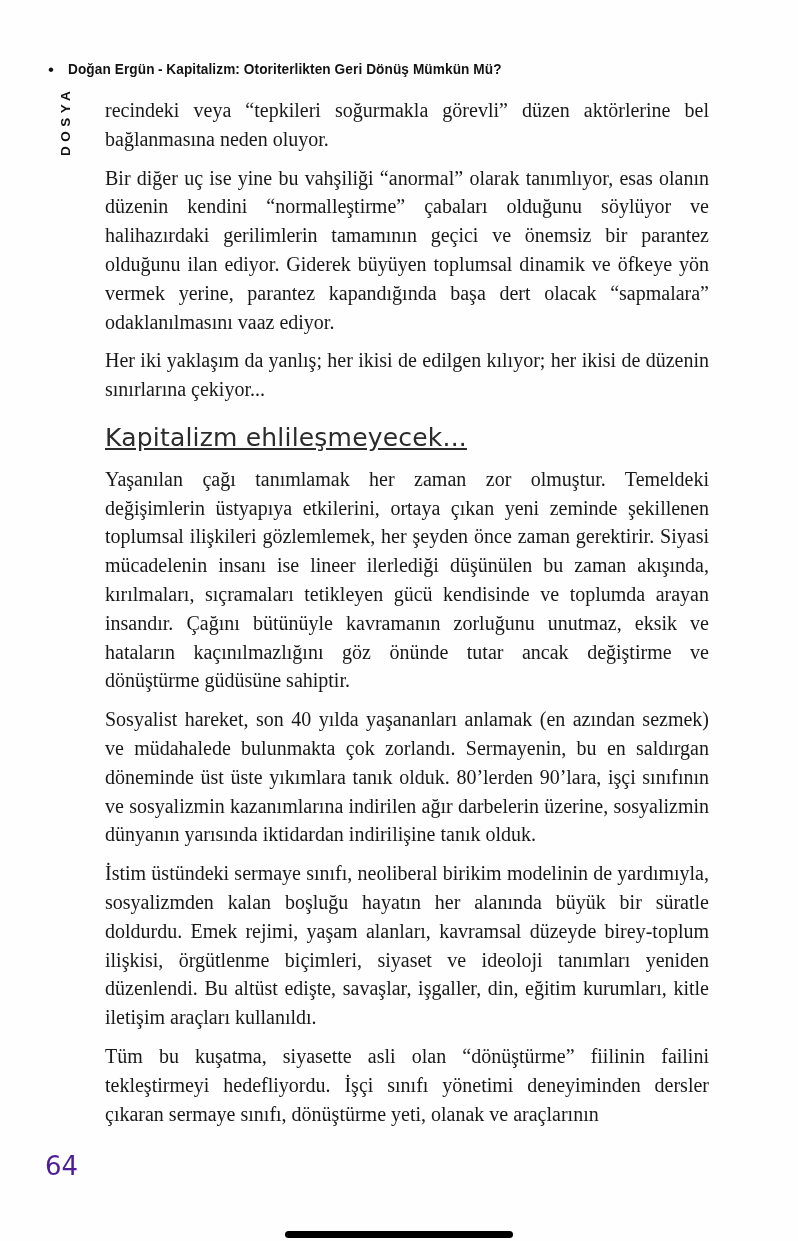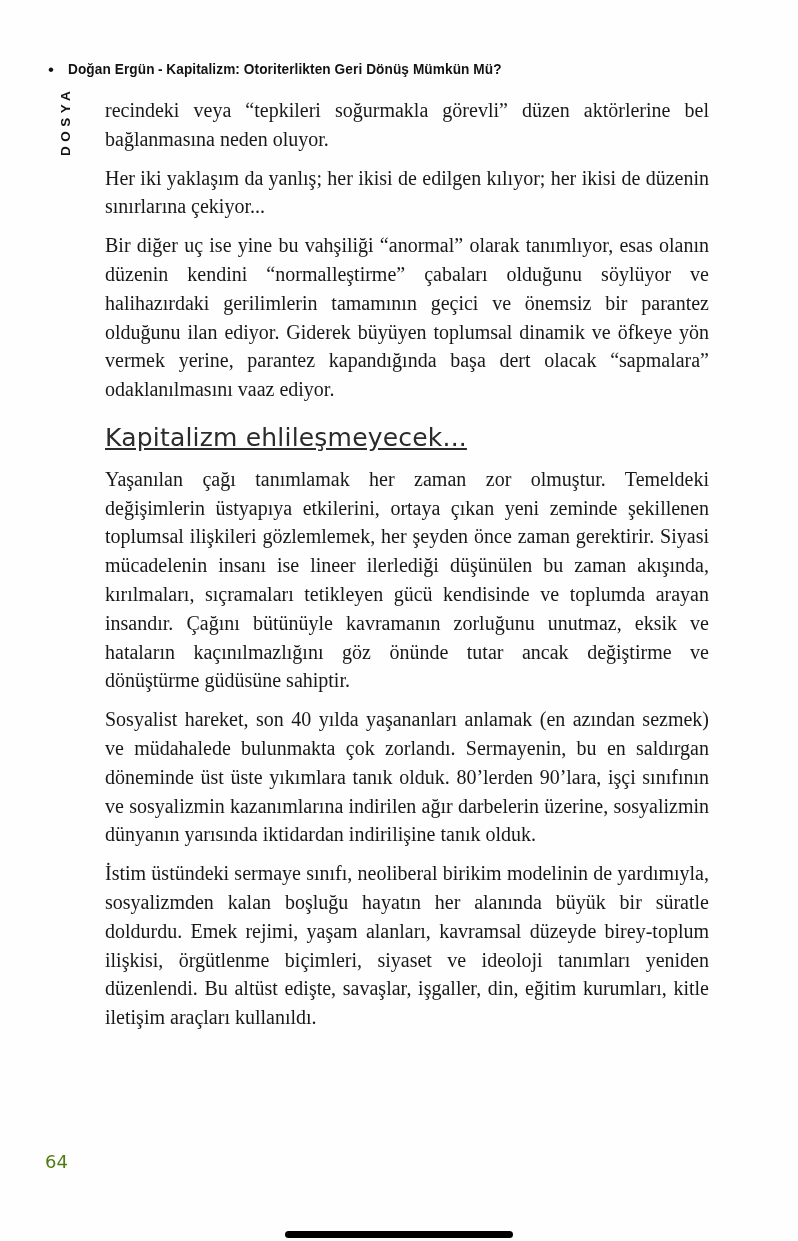--- a/index.html
+++ b/index.html
@@ -82,22 +82,22 @@
     text-decoration: underline;
   }
 
   
   .page-number {
     position: absolute;
     left: 45px;
     top: 1151px;
     font-family: "DejaVu Sans", "Liberation Sans", sans-serif;
     font-weight: 400;
-    font-size: 18px;
-    color: #4d7c0f;
+    font-size: 26px;
+    color: #4c1d95;
   }
   .home-pill {
     position: absolute;
     left: 50%;
     bottom: 3px;
     transform: translateX(-50%);
     width: 228px;
     height: 7px;
     border-radius: 4px;
     background: #000000;
@@ -112,25 +112,26 @@
     <span class="bullet">•</span>
     <div class="header-text">
       <span class="author">Doğan Ergün</span><span class="sep">-</span><span class="title">Kapitalizm: Otoriterlikten Geri Dönüş Mümkün Mü?</span>
     </div>
   </div>
 
   <div class="dosya">DOSYA</div>
 
   <main class="body-col">
     <p>recindeki veya “tepkileri soğurmakla görevli” düzen aktörlerine bel bağlanmasına neden oluyor.</p>
+    <p>Bir diğer uç ise yine bu vahşiliği “anormal” olarak tanımlıyor, esas olanın düzenin kendini “normalleştirme” çabaları olduğunu söylüyor ve halihazırdaki gerilimlerin tamamının geçici ve önemsiz bir parantez olduğunu ilan ediyor. Giderek büyüyen toplumsal dinamik ve öfkeye yön vermek yerine, parantez kapandığında başa dert olacak “sapmalara” odaklanılmasını vaaz ediyor.</p>
     <p>Her iki yaklaşım da yanlış; her ikisi de edilgen kılıyor; her ikisi de düzenin sınırlarına çekiyor...</p>
-    <p>Bir diğer uç ise yine bu vahşiliği “anormal” olarak tanımlıyor, esas olanın düzenin kendini “normalleştirme” çabaları olduğunu söylüyor ve halihazırdaki gerilimlerin tamamının geçici ve önemsiz bir parantez olduğunu ilan ediyor. Giderek büyüyen toplumsal dinamik ve öfkeye yön vermek yerine, parantez kapandığında başa dert olacak “sapmalara” odaklanılmasını vaaz ediyor.</p>
     <h2>Kapitalizm ehlileşmeyecek...</h2>
     <p>Yaşanılan çağı tanımlamak her zaman zor olmuştur. Temeldeki değişimlerin üstyapıya etkilerini, ortaya çıkan yeni zeminde şekillenen toplumsal ilişkileri gözlemlemek, her şeyden önce zaman gerektirir. Siyasi mücadelenin insanı ise lineer ilerlediği düşünülen bu zaman akışında, kırılmaları, sıçramaları tetikleyen gücü kendisinde ve toplumda arayan insandır. Çağını bütünüyle kavramanın zorluğunu unutmaz, eksik ve hataların kaçınılmazlığını göz önünde tutar ancak değiştirme ve dönüştürme güdüsüne sahiptir.</p>
     <p>Sosyalist hareket, son 40 yılda yaşananları anlamak (en azından sezmek) ve müdahalede bulunmakta çok zorlandı. Sermayenin, bu en saldırgan döneminde üst üste yıkımlara tanık olduk. 80’lerden 90’lara, işçi sınıfının ve sosyalizmin kazanımlarına indirilen ağır darbelerin üzerine, sosyalizmin dünyanın yarısında iktidardan indirilişine tanık olduk.</p>
     <p>İstim üstündeki sermaye sınıfı, neoliberal birikim modelinin de yardımıyla, sosyalizmden kalan boşluğu hayatın her alanında büyük bir süratle doldurdu. Emek rejimi, yaşam alanları, kavramsal düzeyde birey-toplum ilişkisi, örgütlenme biçimleri, siyaset ve ideoloji tanımları yeniden düzenlendi. Bu altüst edişte, savaşlar, işgaller, din, eğitim kurumları, kitle iletişim araçları kullanıldı.</p>
+    <p>Tüm bu kuşatma, siyasette asli olan “dönüştürme” fiilinin failini tekleştirmeyi hedefliyordu. İşçi sınıfı yönetimi deneyiminden dersler çıkaran sermaye sınıfı, dönüştürme yeti, olanak ve araçlarının</p>
   </main>
 
   <div class="page-number">64</div>
 
   <div class="home-pill"></div>
 
 </div>
 
 </body></html>

